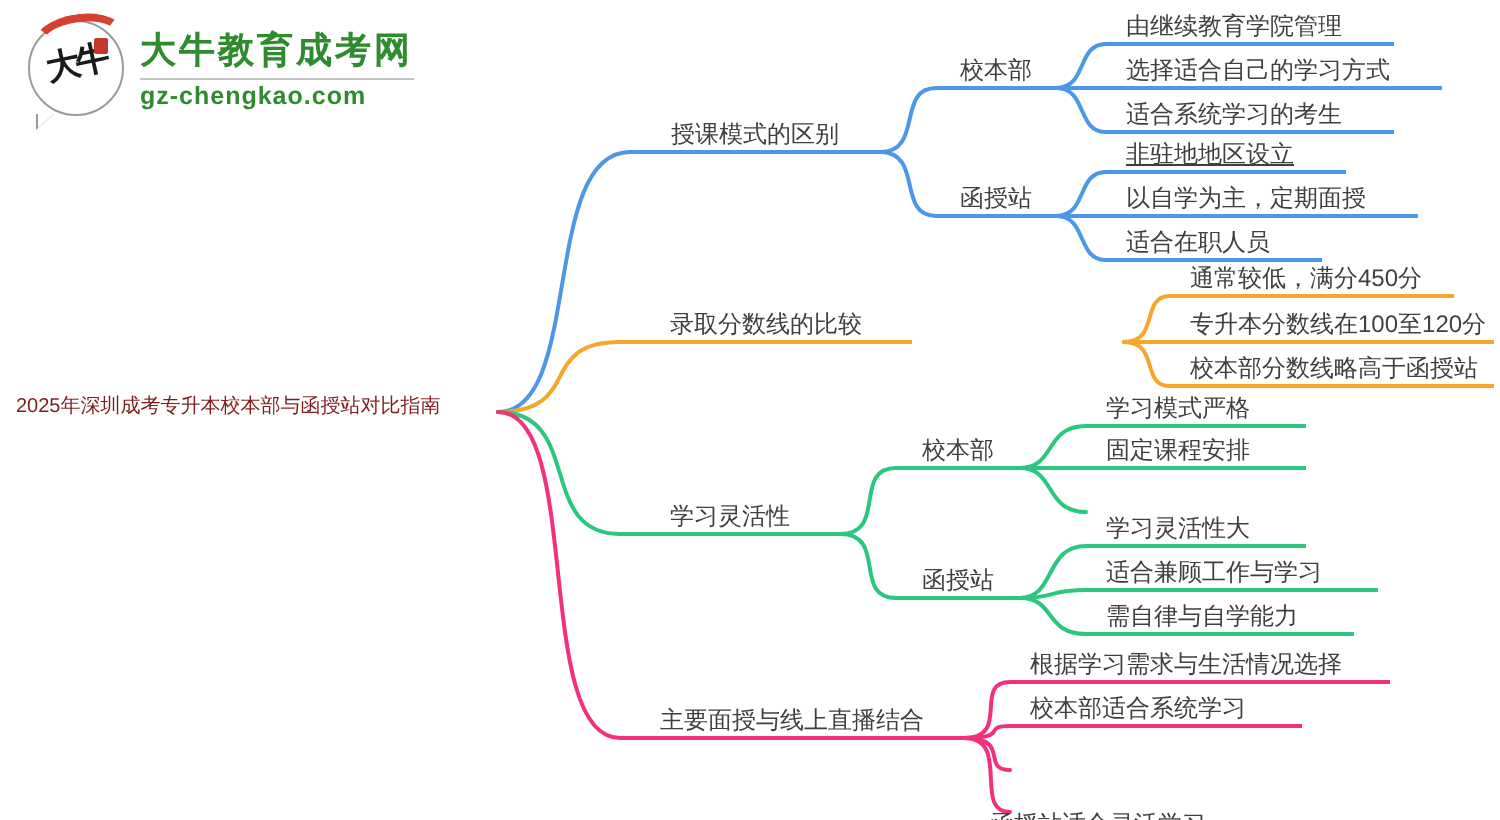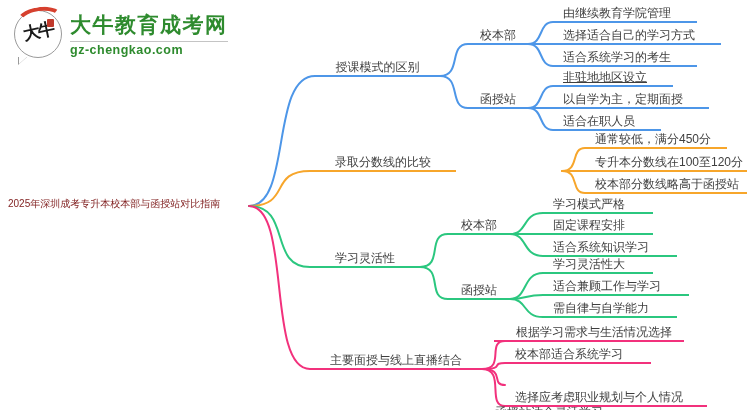--- a/index.html
+++ b/index.html
@@ -26,21 +26,21 @@
   .badge-cap{position:absolute;top:-4px;left:1px;width:40px;height:20px;border:4px solid transparent;
              border-top-color:#d6402e;border-radius:50%;transform:rotate(-8deg);}
   .badge-text{position:absolute;left:5px;top:9px;width:36px;text-align:center;
               font-family:"Liberation Serif","DejaVu Serif",serif;font-weight:bold;font-size:17px;
               color:#1a1a1a;transform:rotate(-12deg);letter-spacing:-2px;}
   .badge-seal{position:absolute;right:7px;top:8px;width:7px;height:8px;background:#c0392b;border-radius:1px;}
   .badge-tail{position:absolute;left:4px;bottom:-7px;width:0;height:0;
               border-left:9px solid #fff;border-bottom:8px solid transparent;
               filter:drop-shadow(-1px 1px 0 #9a9a9a);}
   .logo-txt{margin-left:8px;}
-  .logo-title{font-size:21px;font-weight:bold;color:#2e8b2e;letter-spacing:1.5px;
+  .logo-title{font-size:18px;font-weight:bold;color:#2e8b2e;letter-spacing:1.5px;
               padding-bottom:2px;border-bottom:1px solid #c4c4c4;}
   .logo-domain{font-size:12.5px;font-weight:bold;color:#2e8b2e;letter-spacing:0.5px;margin-top:1px;}
 </style>
 </head>
 <body>
 
 <div id="stage">
 
   <svg class="connectors" width="750" height="410">
 
@@ -103,25 +103,23 @@
 
   <div class="node lbl c2" style="left:310px;top:154px;width:146px;">录取分数线的比较</div>
   <div class="node leaf c2" style="left:585px;top:131px;width:132px;">通常较低，满分450分</div>
   <div class="node leaf c2" style="left:585px;top:154px;width:152px;">专升本分数线在100至120分</div>
   <div class="node leaf c2" style="left:585px;top:176px;width:152px;">校本部分数线略高于函授站</div>
 
   <div class="node lbl c3" style="left:310px;top:250px;width:110px;">学习灵活性</div>
   <div class="node lbl c3" style="left:448px;top:217px;width:62px;">校本部</div>
   <div class="node leaf c3" style="left:543px;top:196px;width:100px;">学习模式严格</div>
   <div class="node leaf c3" style="left:543px;top:217px;width:100px;">固定课程安排</div>
-  <div class="node leaf c3" style="left:543px;top:239px;width:124px;">适合系统知识学习</div>
   <div class="node lbl c3" style="left:448px;top:282px;width:62px;">函授站</div>
   <div class="node leaf c3" style="left:543px;top:256px;width:100px;">学习灵活性大</div>
   <div class="node leaf c3" style="left:543px;top:278px;width:136px;">适合兼顾工作与学习</div>
   <div class="node leaf c3" style="left:543px;top:300px;width:124px;">需自律与自学能力</div>
 
   <div class="node lbl c4" style="left:310px;top:352px;width:172px;">主要面授与线上直播结合</div>
-  <div class="node leaf c4" style="left:494px;top:324px;width:180px;text-align:center;">根据学习需求与生活情况选择</div>
+  <div class="node leaf c4" style="left:505px;top:324px;width:180px;">根据学习需求与生活情况选择</div>
   <div class="node leaf c4" style="left:505px;top:346px;width:136px;">校本部适合系统学习</div>
   <div class="node leaf c4" style="left:485px;top:368px;width:136px;margin-top:36px;">函授站适合灵活学习</div>
-  <div class="node leaf c4" style="left:505px;top:389px;width:192px;">选择应考虑职业规划与个人情况</div>
 
 </div>
 
 </body></html>

